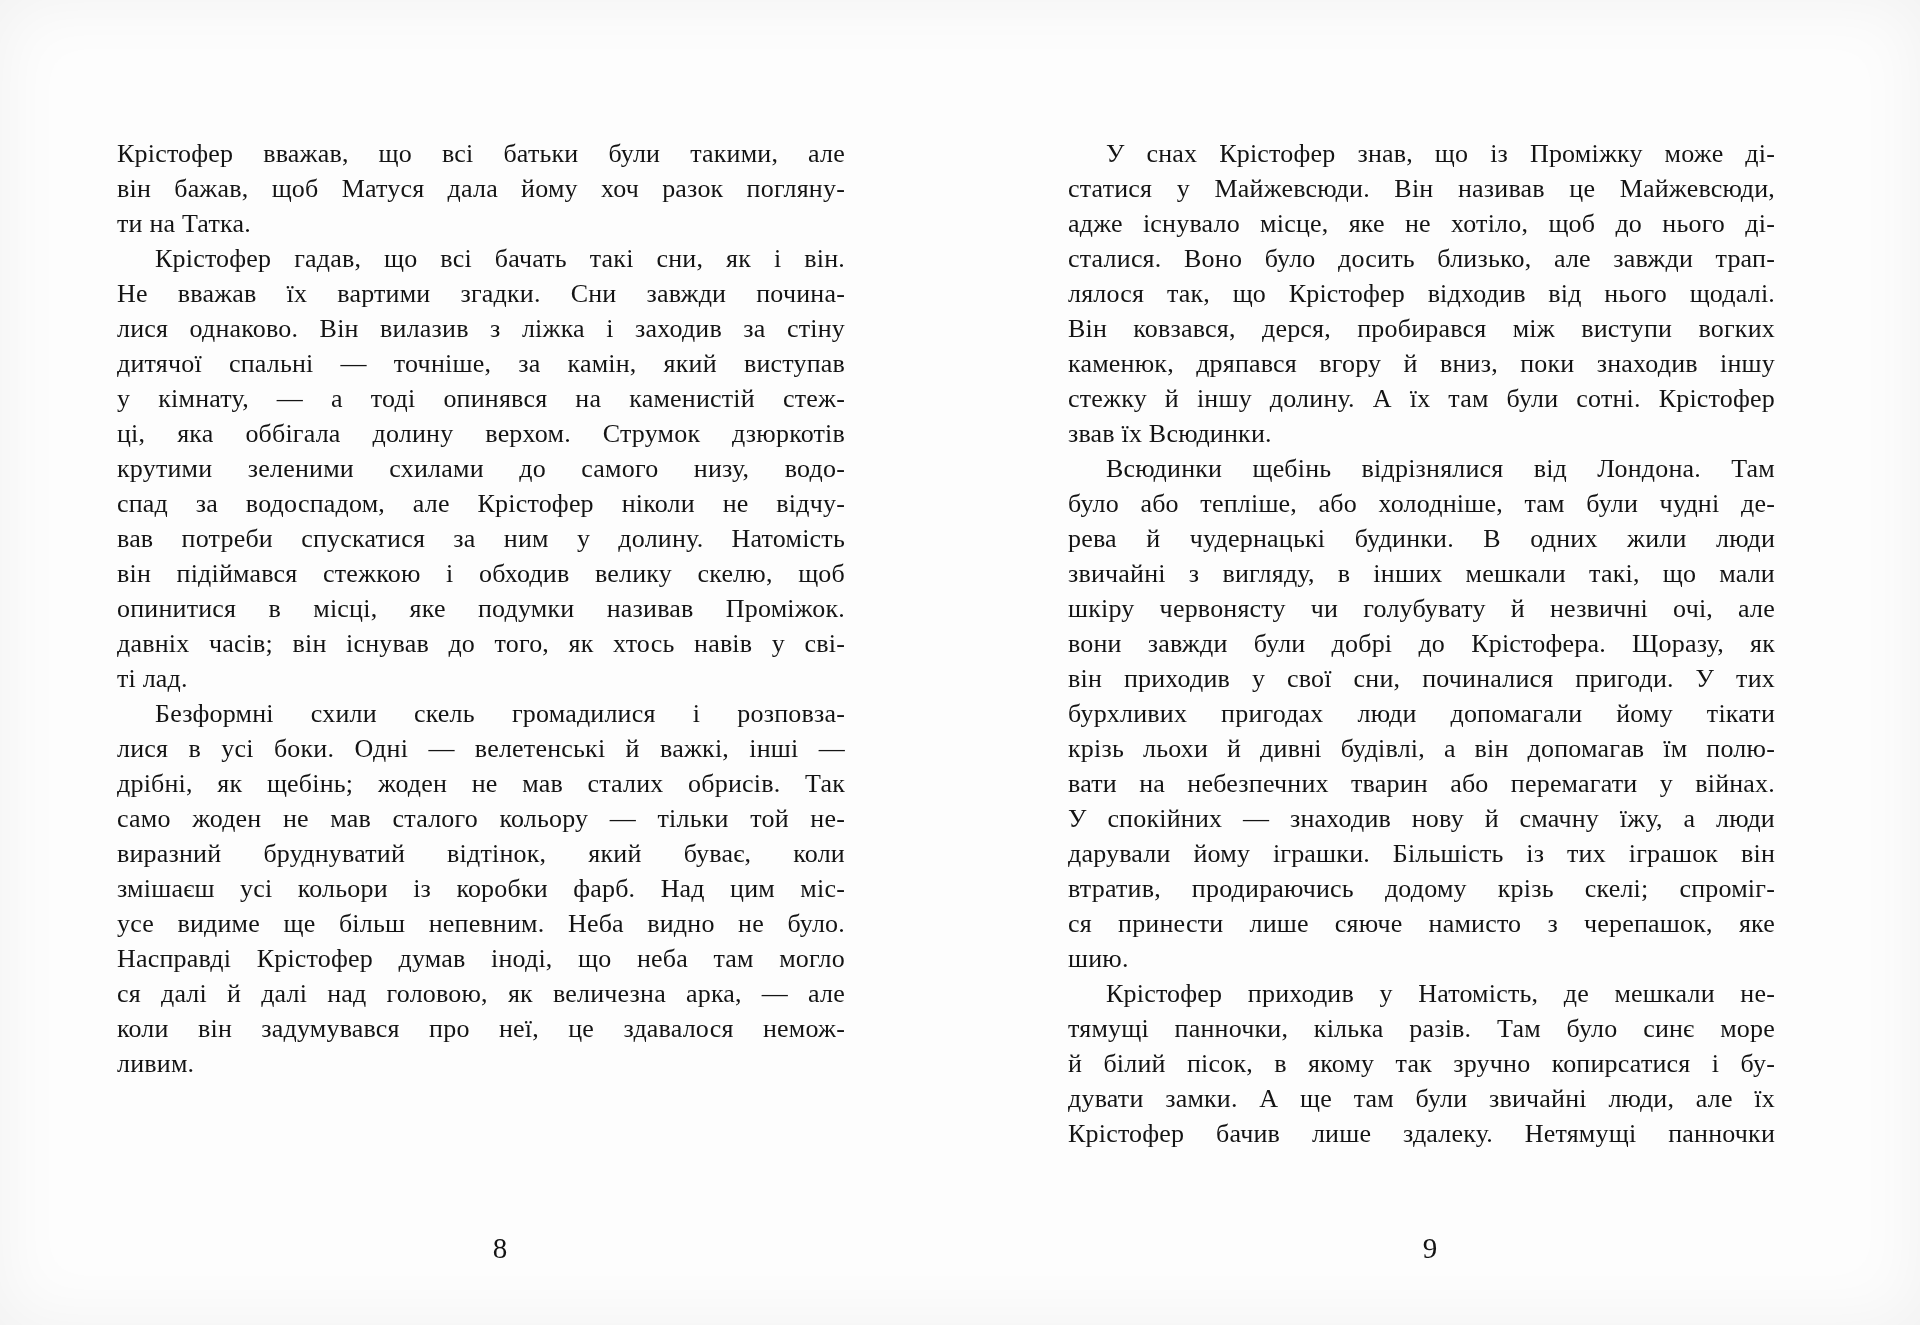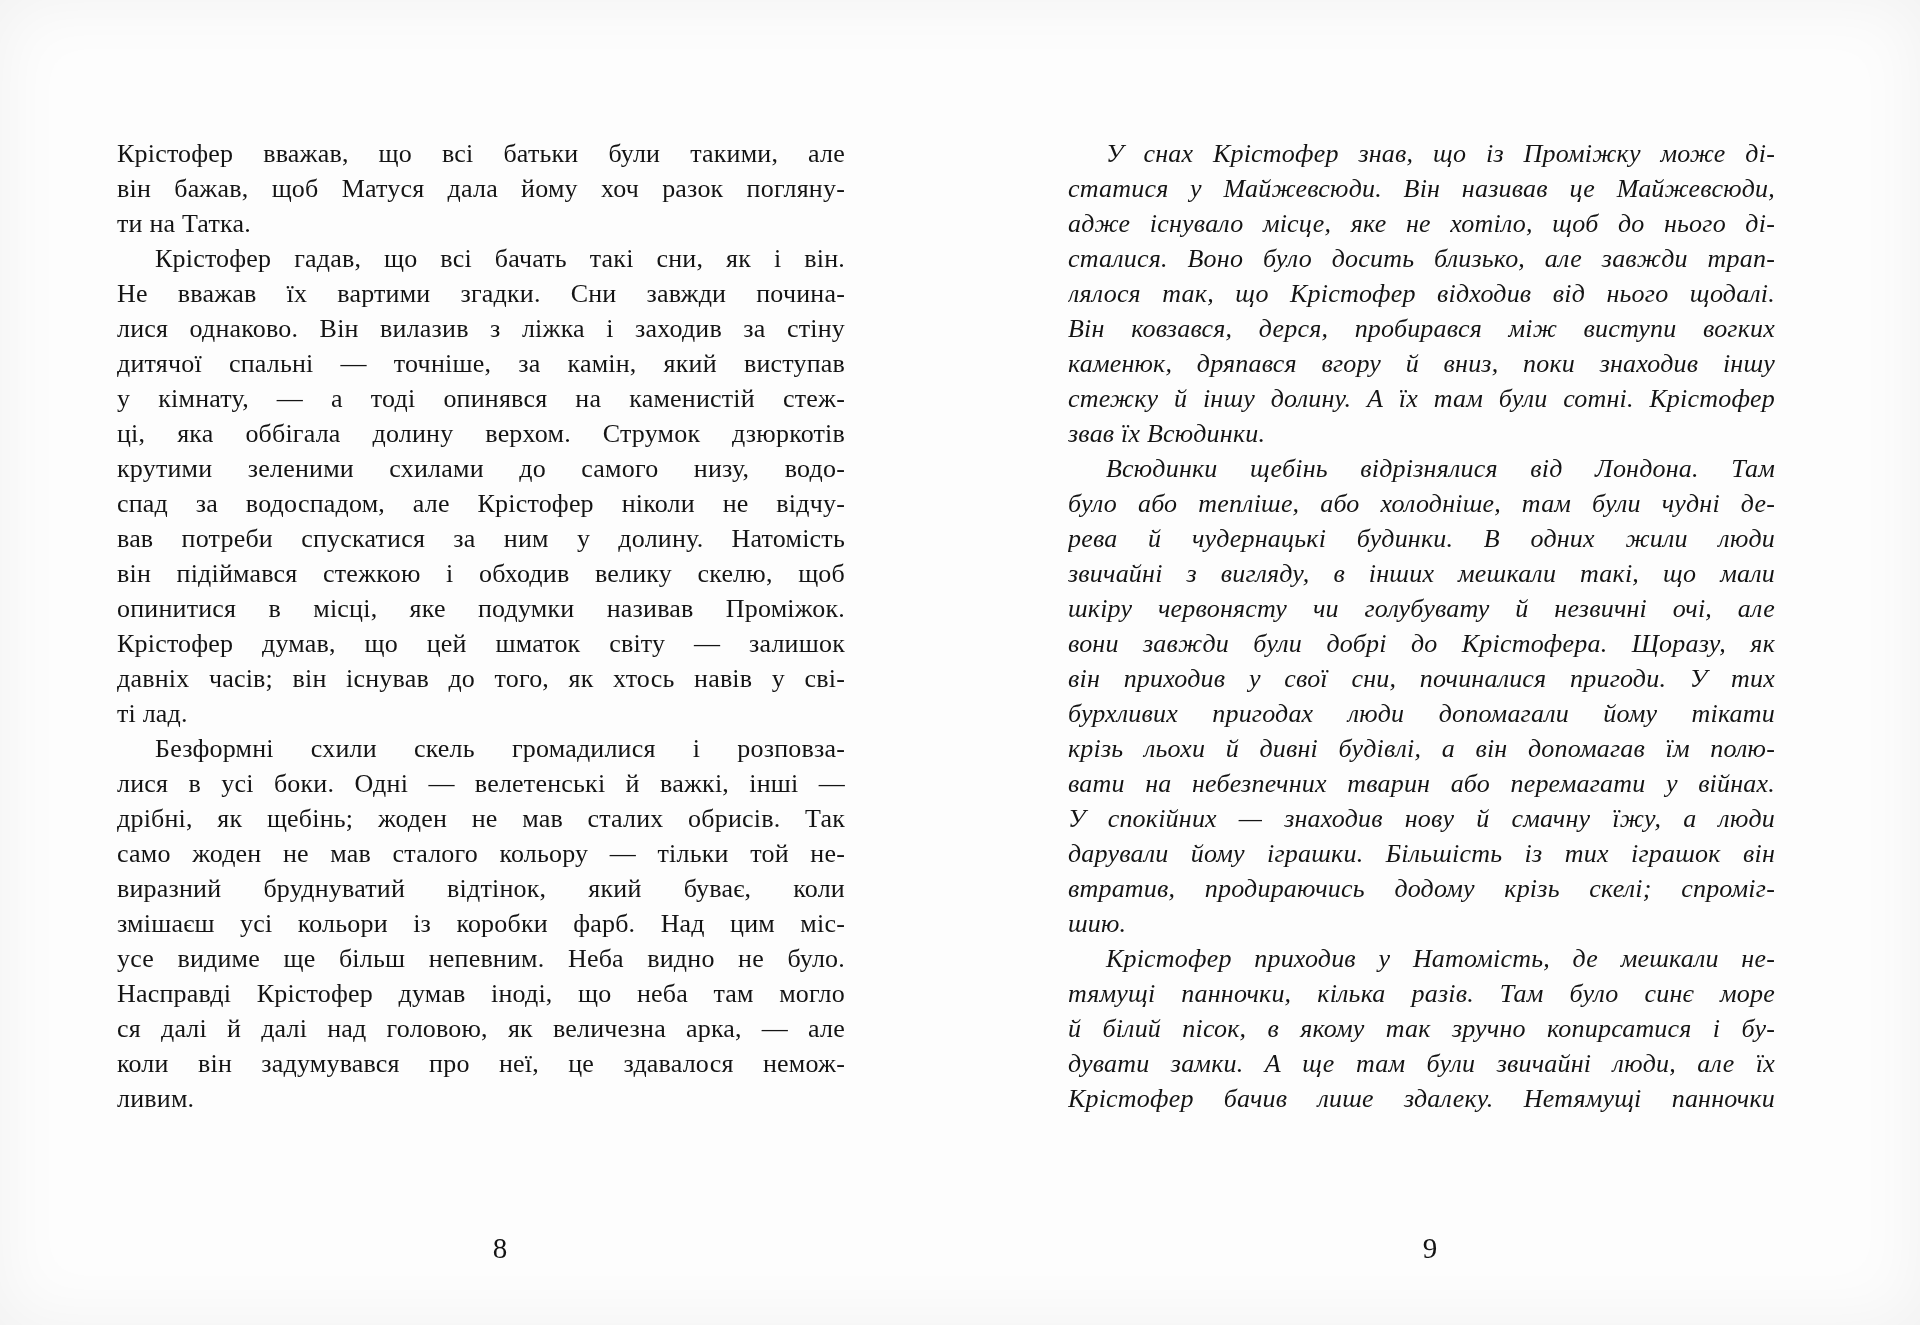--- a/index.html
+++ b/index.html
@@ -26,21 +26,21 @@
   #page-left  { left: 0; }
   #page-right { left: 960px; }
   .text-block {
     position: absolute;
     top: 136px;
     font-size: 26px;
     line-height: 35px;
     letter-spacing: 0.2px;
   }
   #page8-text { left: 117px; width: 728px; }
-  #page9-text { left: 108px; width: 707px; font-style: italic; } 
+  #page9-text { left: 108px; width: 707px; } 
   .line {
     height: 35px;
     text-align: justify;
     text-align-last: justify;
     overflow: hidden;
   }
   .line.endpara { text-align-last: left; }
   .line.indent  { text-indent: 38px; }
   .page-number {
     position: absolute;
@@ -66,21 +66,20 @@
         <div class="line">Не вважав їх вартими згадки. Сни завжди почина-</div>
         <div class="line">лися однаково. Він вилазив з ліжка і заходив за стіну</div>
         <div class="line">дитячої спальні — точніше, за камін, який виступав</div>
         <div class="line">у кімнату, — а тоді опинявся на каменистій стеж-</div>
         <div class="line">ці, яка оббігала долину верхом. Струмок дзюркотів</div>
         <div class="line">крутими зеленими схилами до самого низу, водо-</div>
         <div class="line">спад за водоспадом, але Крістофер ніколи не відчу-</div>
         <div class="line">вав потреби спускатися за ним у долину. Натомість</div>
         <div class="line">він підіймався стежкою і обходив велику скелю, щоб</div>
         <div class="line">опинитися в місці, яке подумки називав Проміжок.</div>
-        <div class="line">Крістофер думав, що цей шматок світу — залишок</div>
         <div class="line">давніх часів; він існував до того, як хтось навів у сві-</div>
         <div class="line endpara">ті лад.</div>
         <div class="line indent">Безформні схили скель громадилися і розповза-</div>
         <div class="line">лися в усі боки. Одні — велетенські й важкі, інші —</div>
         <div class="line">дрібні, як щебінь; жоден не мав сталих обрисів. Так</div>
         <div class="line">само жоден не мав сталого кольору — тільки той не-</div>
         <div class="line">виразний бруднуватий відтінок, який буває, коли</div>
         <div class="line">змішаєш усі кольори із коробки фарб. Над цим міс-</div>
         <div class="line">усе видиме ще більш непевним. Неба видно не було.</div>
         <div class="line">Насправді Крістофер думав іноді, що неба там могло</div>
@@ -108,20 +107,21 @@
         <div class="line">звичайні з вигляду, в інших мешкали такі, що мали</div>
         <div class="line">шкіру червонясту чи голубувату й незвичні очі, але</div>
         <div class="line">вони завжди були добрі до Крістофера. Щоразу, як</div>
         <div class="line">він приходив у свої сни, починалися пригоди. У тих</div>
         <div class="line">бурхливих пригодах люди допомагали йому тікати</div>
         <div class="line">крізь льохи й дивні будівлі, а він допомагав їм полю-</div>
         <div class="line">вати на небезпечних тварин або перемагати у війнах.</div>
         <div class="line">У спокійних — знаходив нову й смачну їжу, а люди</div>
         <div class="line">дарували йому іграшки. Більшість із тих іграшок він</div>
         <div class="line">втратив, продираючись додому крізь скелі; спроміг-</div>
+        <div class="line">ся принести лише сяюче намисто з черепашок, яке</div>
         <div class="line endpara">шию.</div>
         <div class="line indent">Крістофер приходив у Натомість, де мешкали не-</div>
         <div class="line">тямущі панночки, кілька разів. Там було синє море</div>
         <div class="line">й білий пісок, в якому так зручно копирсатися і бу-</div>
         <div class="line">дувати замки. А ще там були звичайні люди, але їх</div>
         <div class="line">Крістофер бачив лише здалеку. Нетямущі панночки</div>
       </div>
     <div class="page-number" id="page9-num">9</div>
   </div>
 

